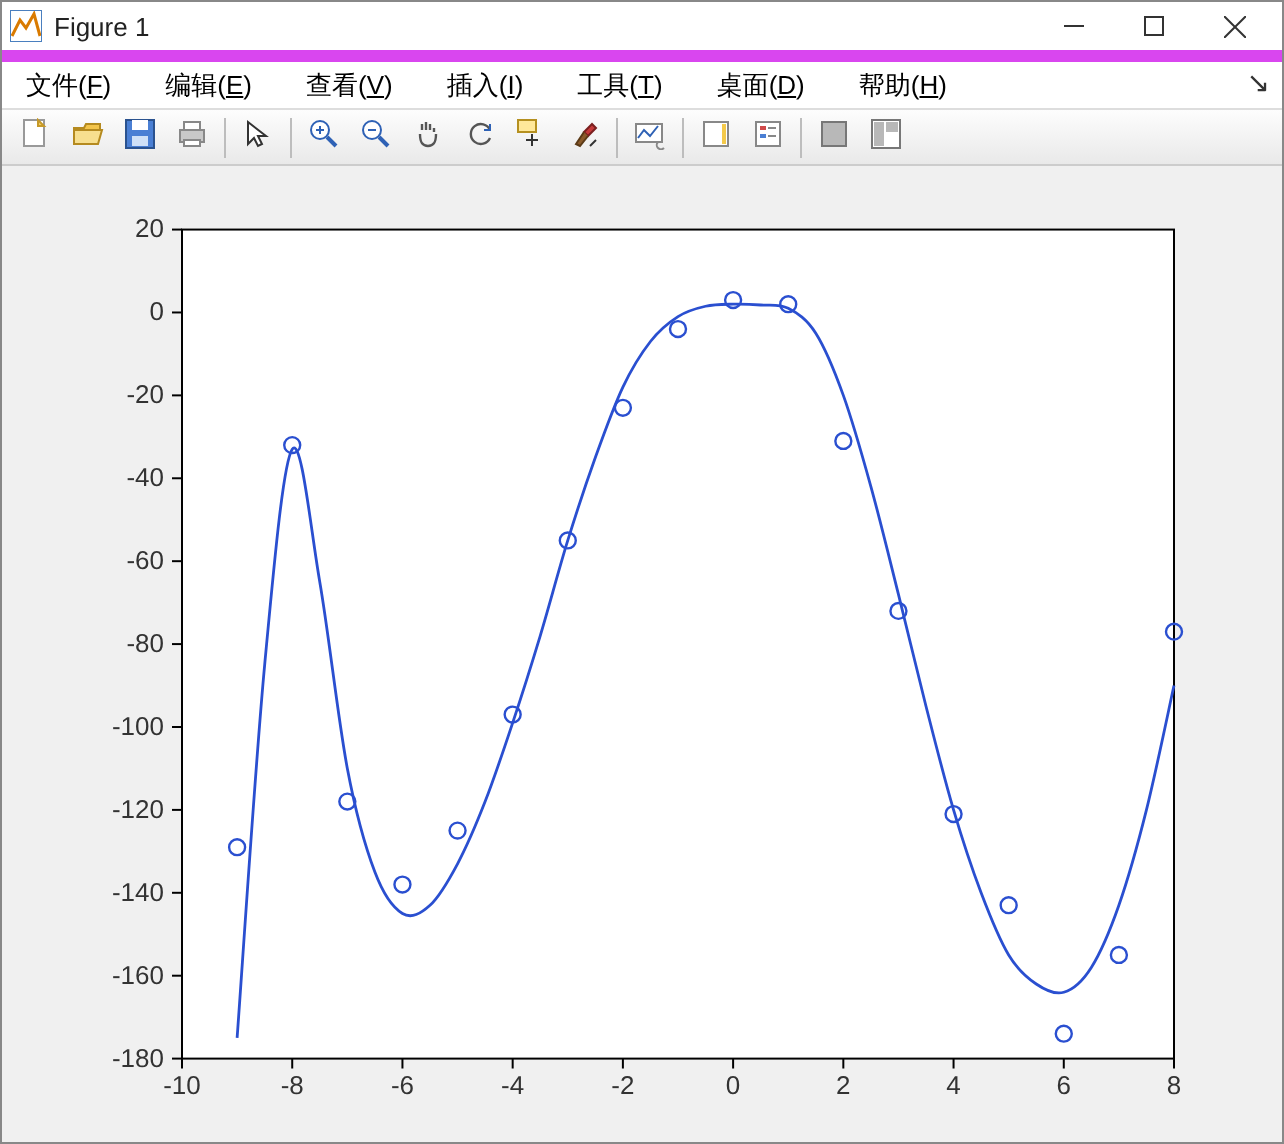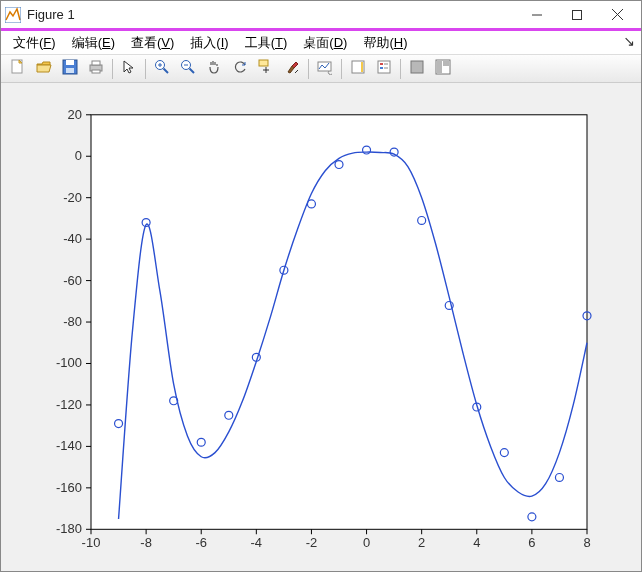--- a/index.html
+++ b/index.html
@@ -1,23 +1,23 @@
 <!DOCTYPE html>
 <html><head>
 <meta charset="utf-8">
 <style>
   * { box-sizing: border-box; margin: 0; padding: 0; }
   body { font-family: "Segoe UI", Arial, sans-serif; font-size: 12px; background: #e8e8e8; }
   .window { width: 642px; height: 572px; background: #f0f0f0; display: flex; flex-direction: column; border: 1px solid #888; position: relative;}
-  .titlebar { height: 30px; background: #fff; display: flex; align-items: center; padding: 0 4px; border-bottom: 3px solid #d946ef;}
+  .titlebar { height: 30px; background: #fff; display: flex; align-items: center; padding: 0 4px; border-bottom: 6px solid #d946ef;}
   .title-icon { width: 16px; height: 16px; margin-right: 6px; display: inline-flex; align-items:center; justify-content:center;}
   .title { flex: 1; font-size: 13px; color: #222; }
   .winbtn { width: 40px; height: 100%; display: flex; align-items: center; justify-content: center; color: #333; font-size: 13px;}
   .winbtn.close { font-size: 15px; }
-  .menubar { height: 24px; background: #fff; display: flex; align-items: center; padding: 0 4px; border-bottom: 1px solid #ddd; position:relative;}
+  .menubar { height: 24px; background: #fff; display: flex; align-items: center; padding: 0 4px; border-bottom: 1px solid #ddd; position:relative;gap:11px;}
   .menu-item { padding: 0 8px; color: #000; font-size: 13px; line-height: 24px; font-family: "Microsoft YaHei","Segoe UI",sans-serif;}
   .menu-item span.ul { text-decoration: underline; }
   .menu-arrow { position:absolute; right:6px; top:2px; color:#333; font-size:14px;}
   .toolbar { height: 28px; background: linear-gradient(#fdfdfd,#e9e9e9); display: flex; align-items: center; padding: 0 4px; border-bottom: 1px solid #ccc;}
   .tbtn { width: 24px; height: 24px; margin: 0 1px; display: flex; align-items:center; justify-content:center;}
   .tsp { width: 1px; height: 20px; background: #bdbdbd; margin: 0 3px;}
   .plot-area { flex:1; background:#f0f0f0; padding: 6px; display:flex; }
   .plot-bg { flex:1; background:#f0f0f0; position: relative;}
   svg.chart { position: absolute; inset:0; width:100%; height:100%; }
 </style>

